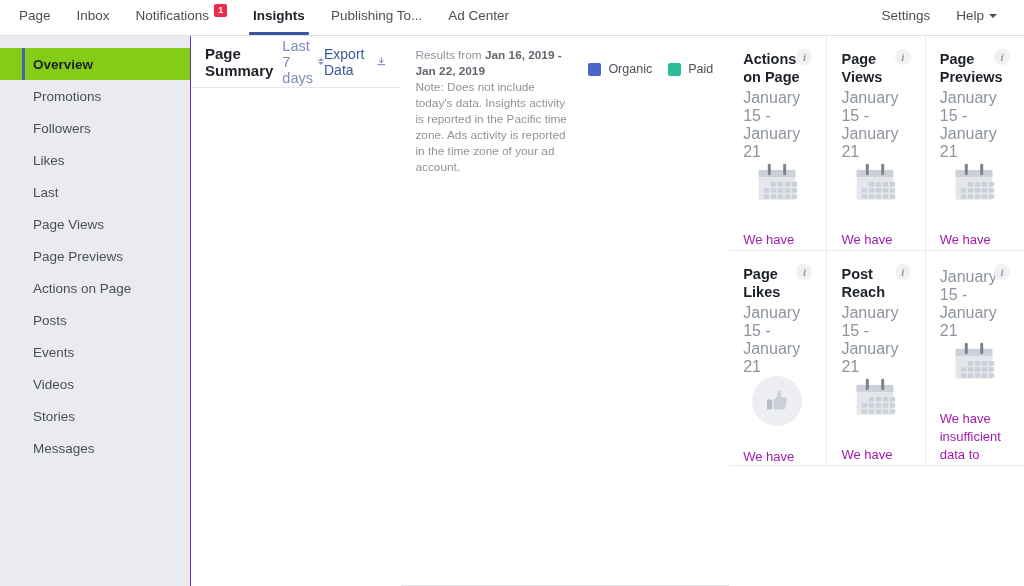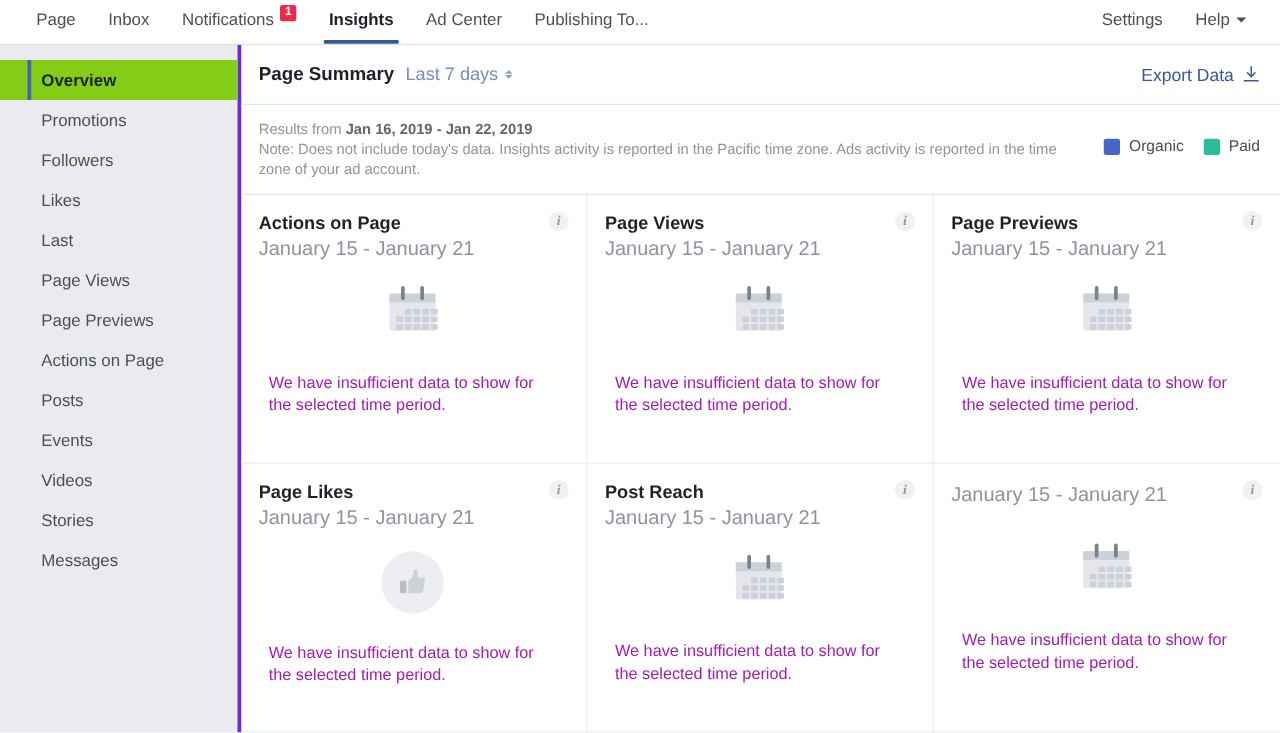--- a/index.html
+++ b/index.html
@@ -10,21 +10,21 @@
     overflow: hidden;
     -webkit-font-smoothing: antialiased;
   }
 
   
   .topnav {
     height: 35px;
     background: #ffffff;
     display: flex;
     align-items: flex-end;
-    padding: 0 14px 0 16px;
+    padding: 0 14px 0 6px;
     position: relative;
   }
   .topnav-left { display: flex; align-items: flex-end; height: 100%; }
   .topnav-right { margin-left: auto; display: flex; align-items: center; height: 100%; }
   .nav-tab {
     position: relative;
     display: flex;
     align-items: center;
     height: 100%;
     padding: 0 13px;
@@ -109,23 +109,22 @@
     position: absolute;
     left: 22px; top: 0; bottom: 0;
     width: 3px;
     background: #4267b2;
   }
 
   
   .main {
     flex: 1 1 auto;
     background: #ffffff;
-    border-left: 3px solid #6d28d9;
-    display: flex;
-    flex-direction: column;
+    border-left: 1px solid #6d28d9;
+    display: flex;
     min-width: 0;
   }
   .summary-head {
     height: 52px;
     display: flex;
     align-items: center;
     padding: 0 16px 0 14px;
     border-bottom: 1px solid #e5e7ea;
   }
   .summary-title {
@@ -276,24 +275,24 @@
         <span class="lbl">Inbox</span>
       </div>
       <div class="nav-tab">
         <span class="lbl">Notifications</span>
         <span class="badge">1</span>
       </div>
       <div class="nav-tab active">
         <span class="lbl">Insights</span>
       </div>
       <div class="nav-tab">
+        <span class="lbl">Publishing To...</span>
+      </div>
+      <div class="nav-tab">
         <span class="lbl">Ad Center</span>
-      </div>
-      <div class="nav-tab">
-        <span class="lbl">Publishing To...</span>
       </div>
     </div>
   <div class="topnav-right">
     <div class="nav-link">
       <span class="lbl">Settings</span>
     </div>
     <div class="nav-link">
       <span class="lbl">Help</span>
       <span class="caret-down"></span>
     </div>

